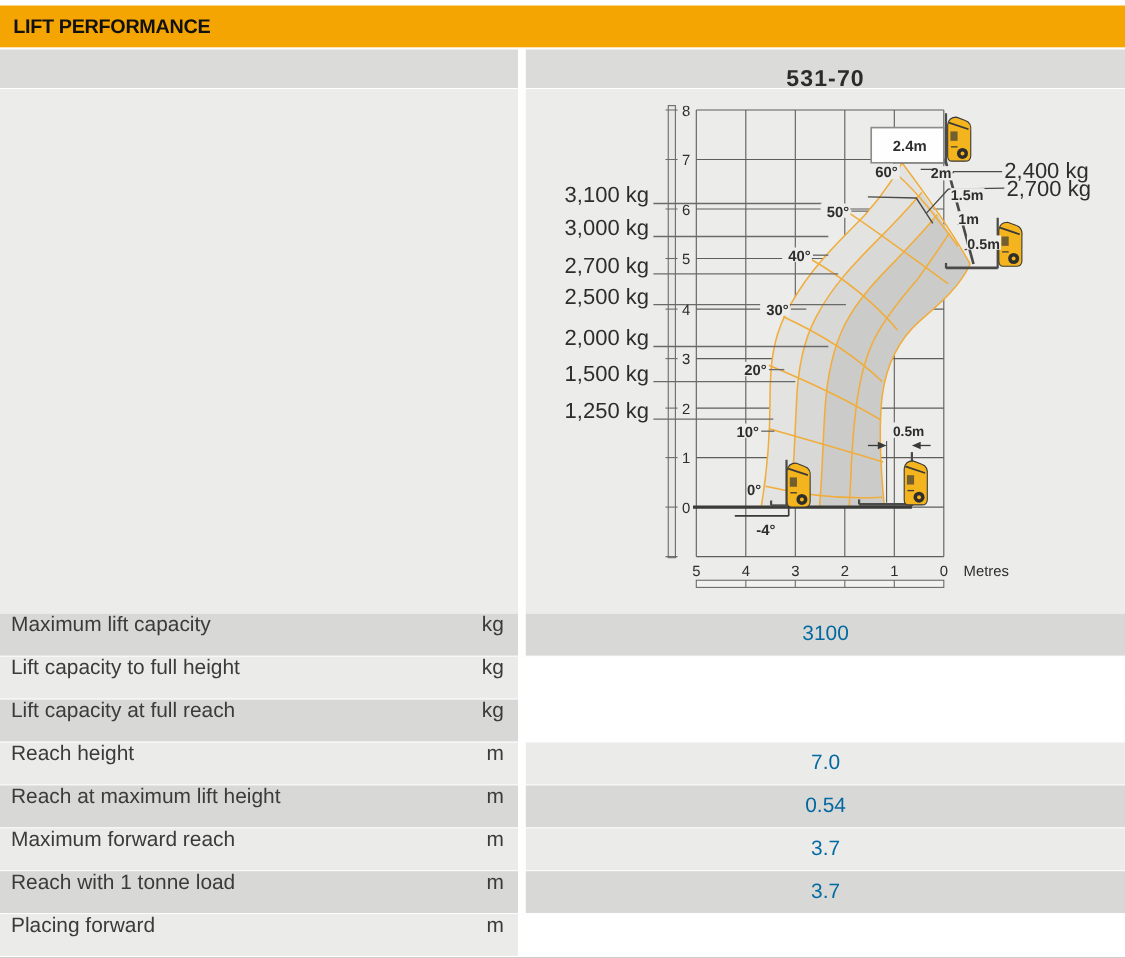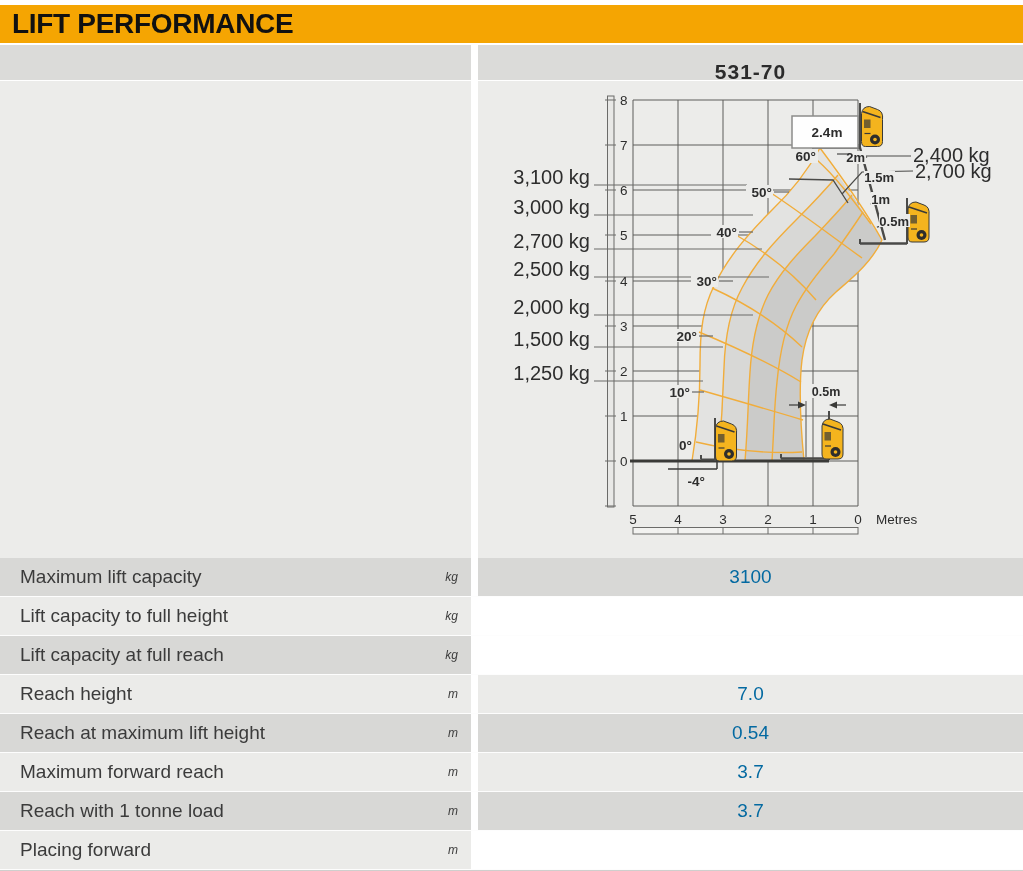--- a/index.html
+++ b/index.html
@@ -1,40 +1,40 @@
 <!DOCTYPE html>
 <html><head>
 <meta charset="utf-8">
 <style>
   html,body{margin:0;padding:0;background:#ffffff;}
   body{width:1023px;height:871px;position:relative;overflow:hidden;
        font-family:"Liberation Sans",sans-serif;color:#3b3b3b;}
   .title-bar{position:absolute;left:0;top:5px;width:1023px;height:38px;background:#F5A502;
              display:flex;align-items:center;}
-  .title-bar span{font-size:28px;font-weight:800;color:#111;letter-spacing:-0.3px;padding-left:12px;}
+  .title-bar span{font-size:18px;font-weight:800;color:#111;letter-spacing:-0.3px;padding-left:12px;}
   .model-row{position:absolute;left:0;top:45px;width:1023px;height:35px;display:flex;}
   .model-row .cell-l{width:471px;background:#DBDBD9;}
   .model-row .gap{width:7px;background:#ffffff;}
   .model-row .cell-r{flex:1;background:#DBDBD9;display:flex;align-items:center;justify-content:center;}
   .model-row .cell-r span{font-size:21px;font-weight:600;color:#2b2b2b;letter-spacing:1px;margin-top:18px;}
   .figure-band{position:absolute;left:0;top:81px;width:1023px;height:477px;}
   .figure-band .bg-l{position:absolute;left:0;top:0;width:471px;height:477px;background:#ECECEA;}
   .figure-band .bg-r{position:absolute;left:478px;top:0;width:545px;height:477px;background:#ECECEA;}
   .figure-band svg{position:absolute;left:0;top:0;}
   svg text{font-family:"Liberation Sans",sans-serif;fill:#2d2d2d;}
   .spec-table{position:absolute;left:0;top:558px;width:1023px;}
   .spec-row{display:flex;height:39px;border-bottom:1px solid #fdfdfd;box-sizing:border-box;}
-  .spec-row .cell-l{width:471px;display:flex;align-items:center;box-sizing:border-box;
-                    padding-left:20px;padding-right:13px;}
+  .spec-row .cell-l{width:471px;display:flex;box-sizing:border-box;
+                    padding-left:10px;padding-right:13px;}
   .spec-row .gap{width:7px;background:#ffffff;}
   .spec-row .cell-r{flex:1;display:flex;align-items:center;justify-content:center;}
   .spec-row.dark .cell-l,.spec-row.dark .cell-r{background:#D8D8D6;}
   .spec-row.light .cell-l,.spec-row.light .cell-r{background:#EBEBE9;}
   .spec-label{flex:1;font-size:19px;color:#3b3b3b;}
-  .spec-unit{width:50px;text-align:right;font-size:12px;color:#3b3b3b;font-style:italic;}
+  .spec-unit{width:50px;text-align:right;font-size:19px;color:#3b3b3b;}
   .spec-value{font-size:19px;color:#0369a1;}
   .bottom-strip{position:absolute;left:0;top:870px;width:1023px;height:1px;background:#cfcfcd;}
 </style>
 </head>
 <body>
 
 <div class="title-bar">
   <span>LIFT PERFORMANCE</span>
 </div>
 

